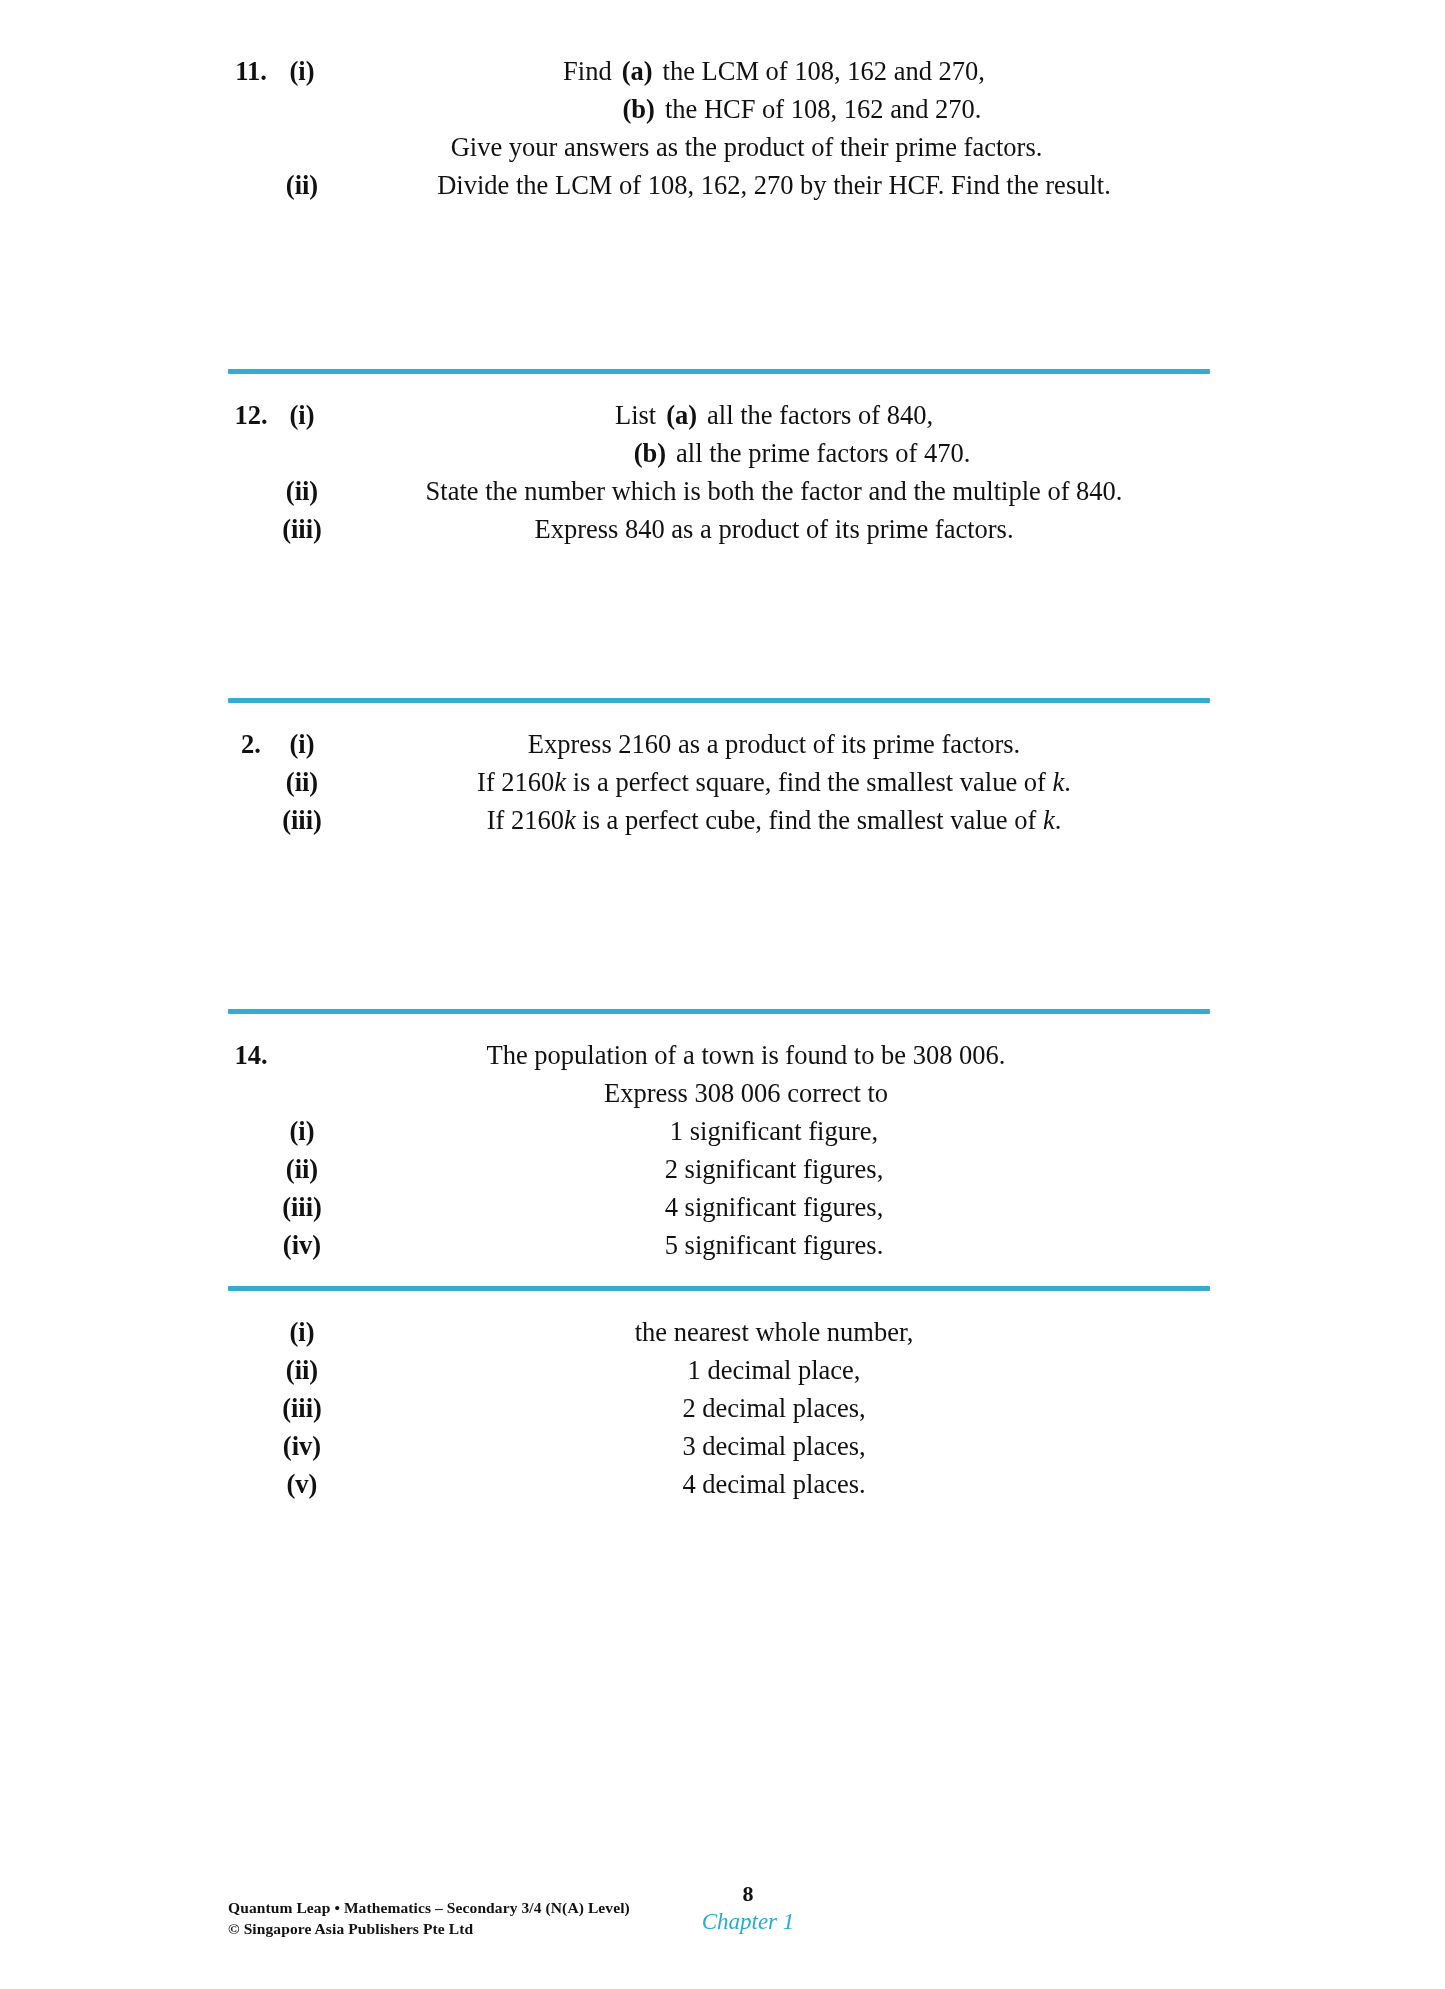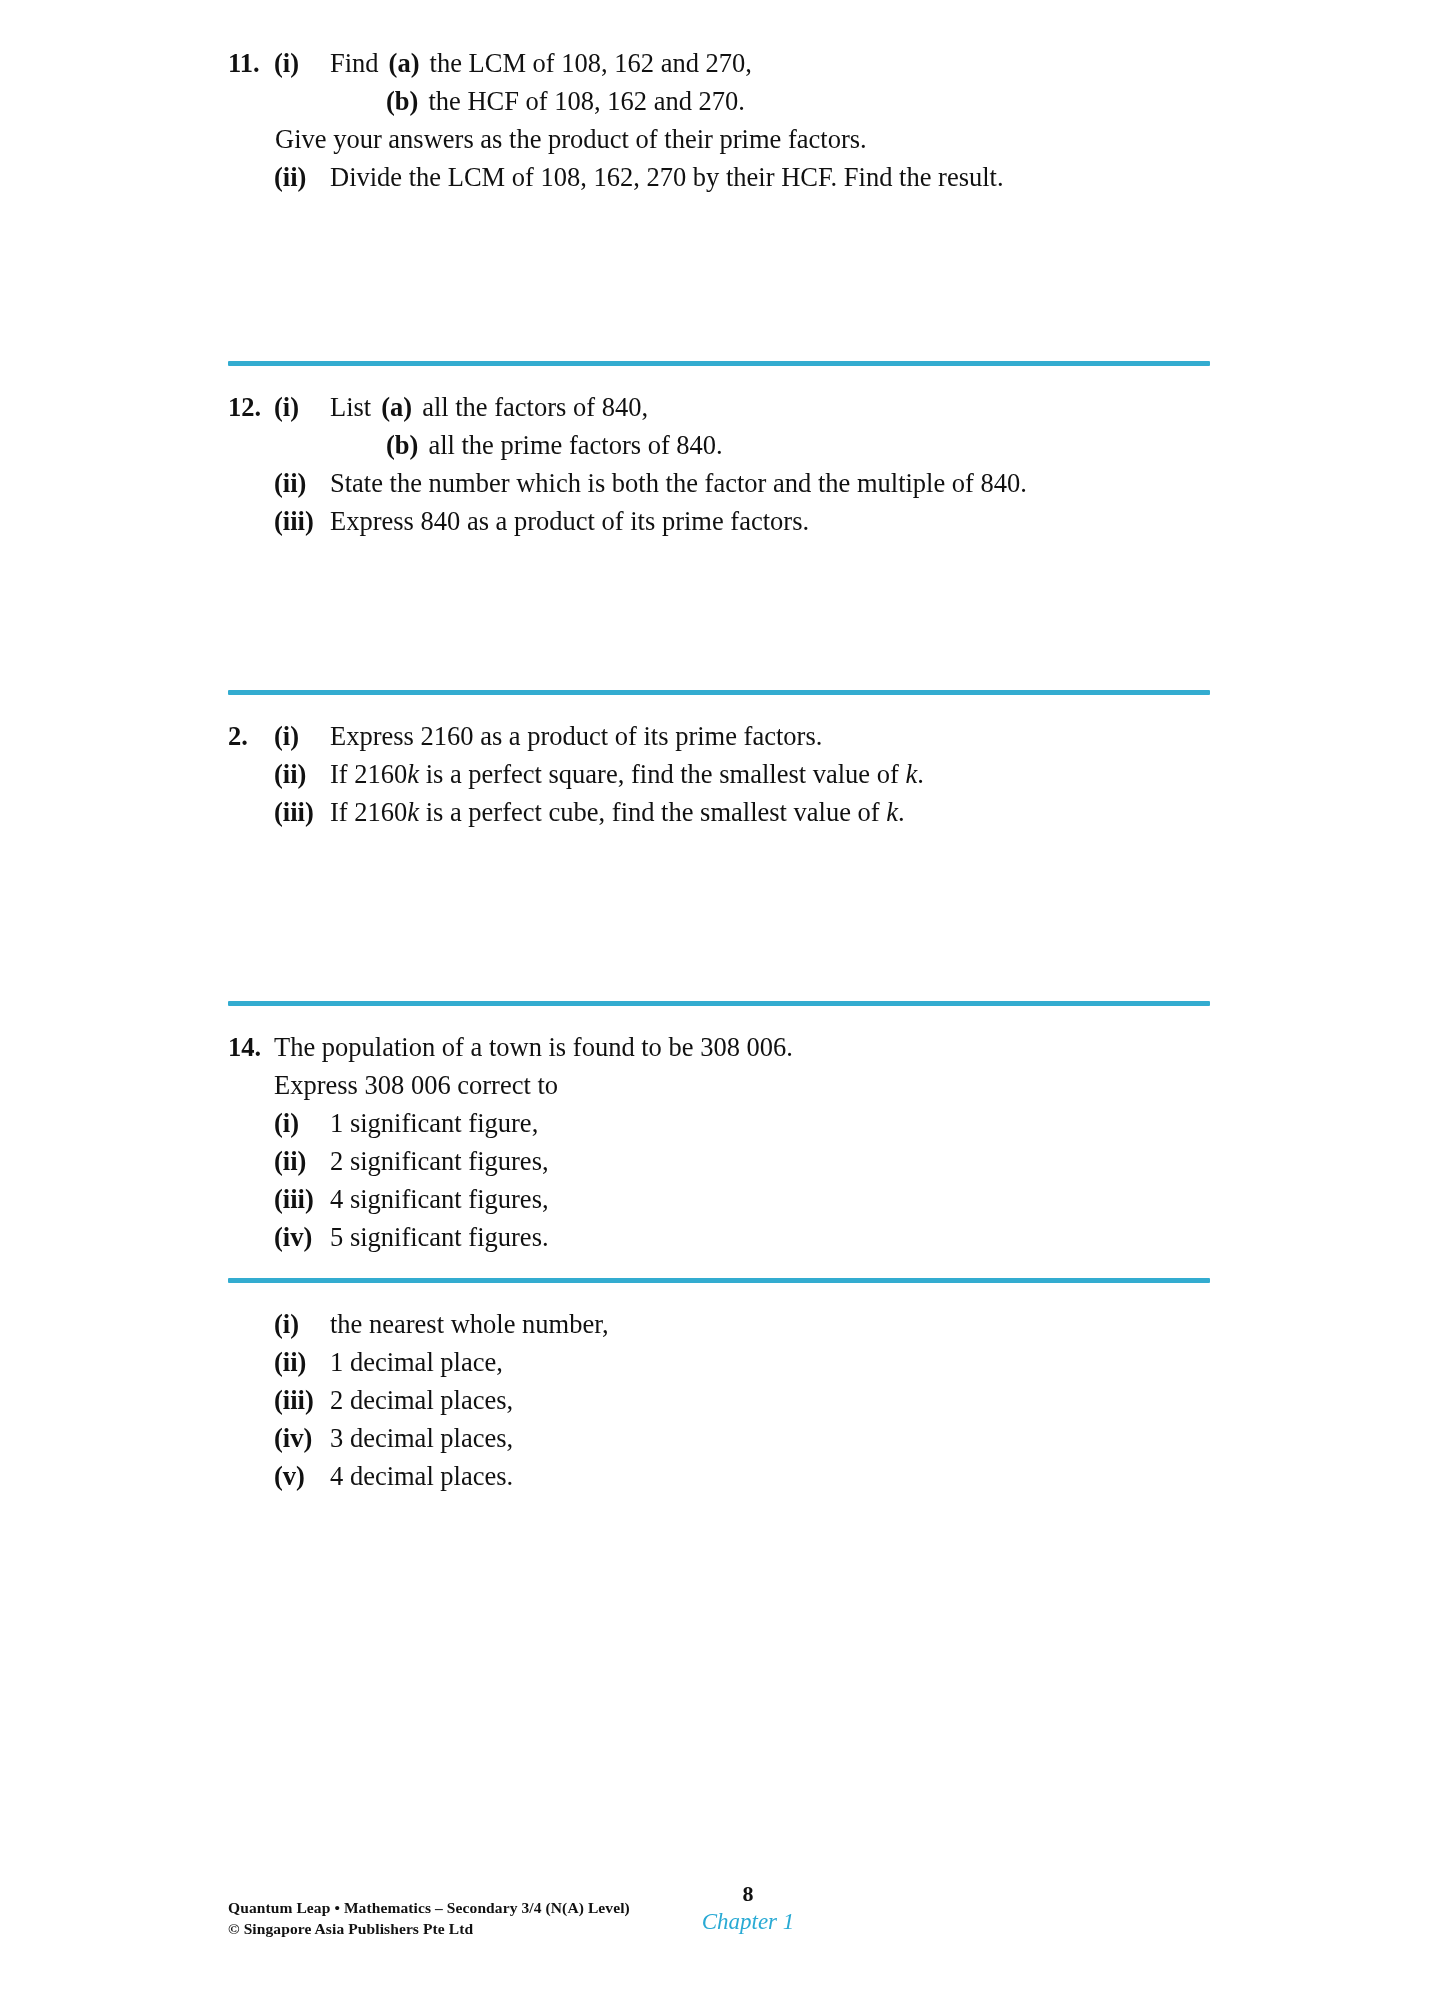--- a/index.html
+++ b/index.html
@@ -13,22 +13,23 @@
     height: 1989px;
     margin: 0 auto;
     background: #ffffff;
     font-family: "Liberation Serif", "DejaVu Serif", serif;
     color: #111111;
     overflow: hidden;
   }
   .inner {
     position: absolute;
     left: 78px;
-    top: 44px;
+    top: 52px;
     width: 990px;
+    text-align: center;
   }
 
   
   .qblock { position: relative; }
 
   .rule {
     height: 5px;
     background: #33ACD0;
     margin: 0 0 0 0;
     width: 982px;
@@ -135,21 +136,21 @@
 
     <div class="rule"></div>
     <div class="gap-top-after-rule"></div>
     <div class="qblock">
       <div class="qrow">
         <span class="qnum">12.</span>
         <span class="rnum">(i)</span>
         <span class="qtext"><span>List</span><span class="sp-after-num"></span><span class="lbl">(a)</span><span class="sp-after-num"></span><span>all the factors of 840,</span></span>
       </div>
       <div class="qrow indent-ab">
-        <span class="qtext"><span class="lbl">(b)</span><span class="sp-after-num"></span><span>all the prime factors of 840.</span></span>
+        <span class="qtext"><span class="lbl">(b)</span><span class="sp-after-num"></span><span>all the prime factors of 470.</span></span>
       </div>
       <div class="qrow indent-rn">
         <span class="rnum">(ii)</span>
         <span class="qtext">State the number which is both the factor and the multiple of 840.</span>
       </div>
       <div class="qrow indent-rn">
         <span class="rnum">(iii)</span>
         <span class="qtext">Express 840 as a product of its prime factors.</span>
       </div>
     </div>

